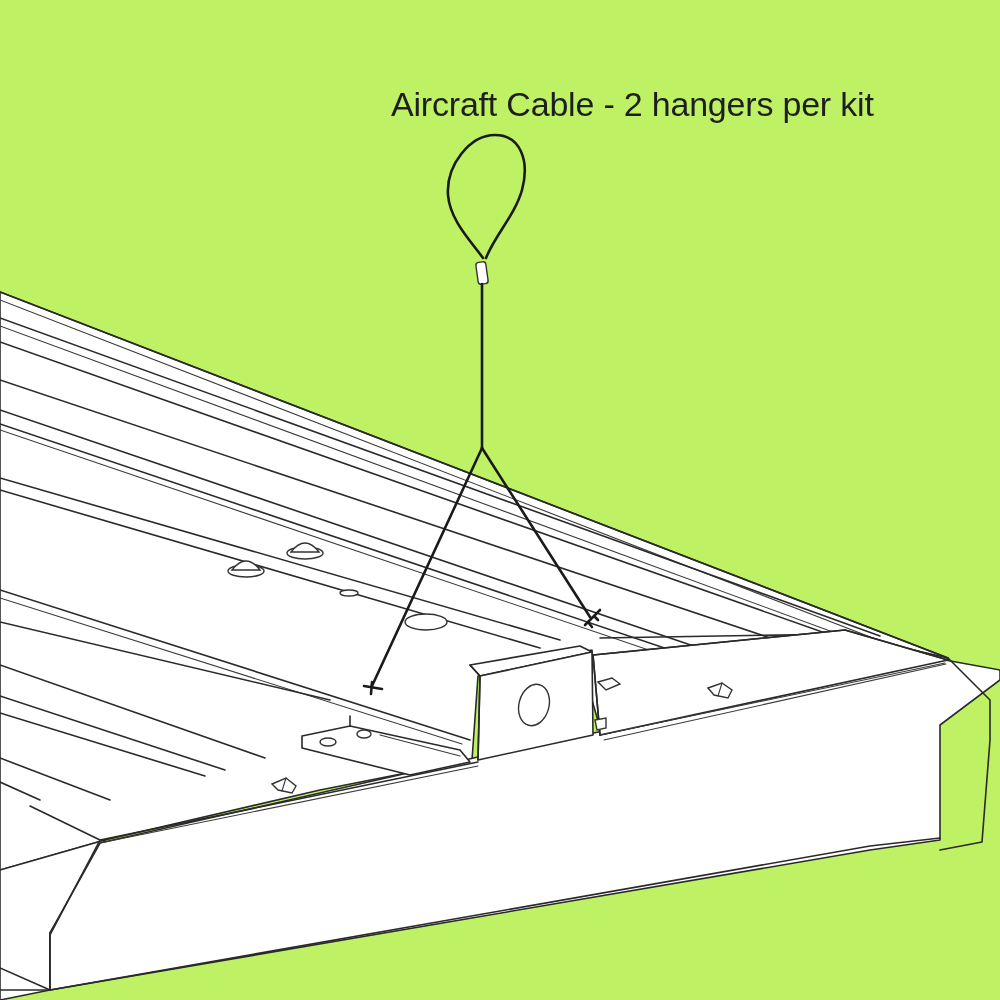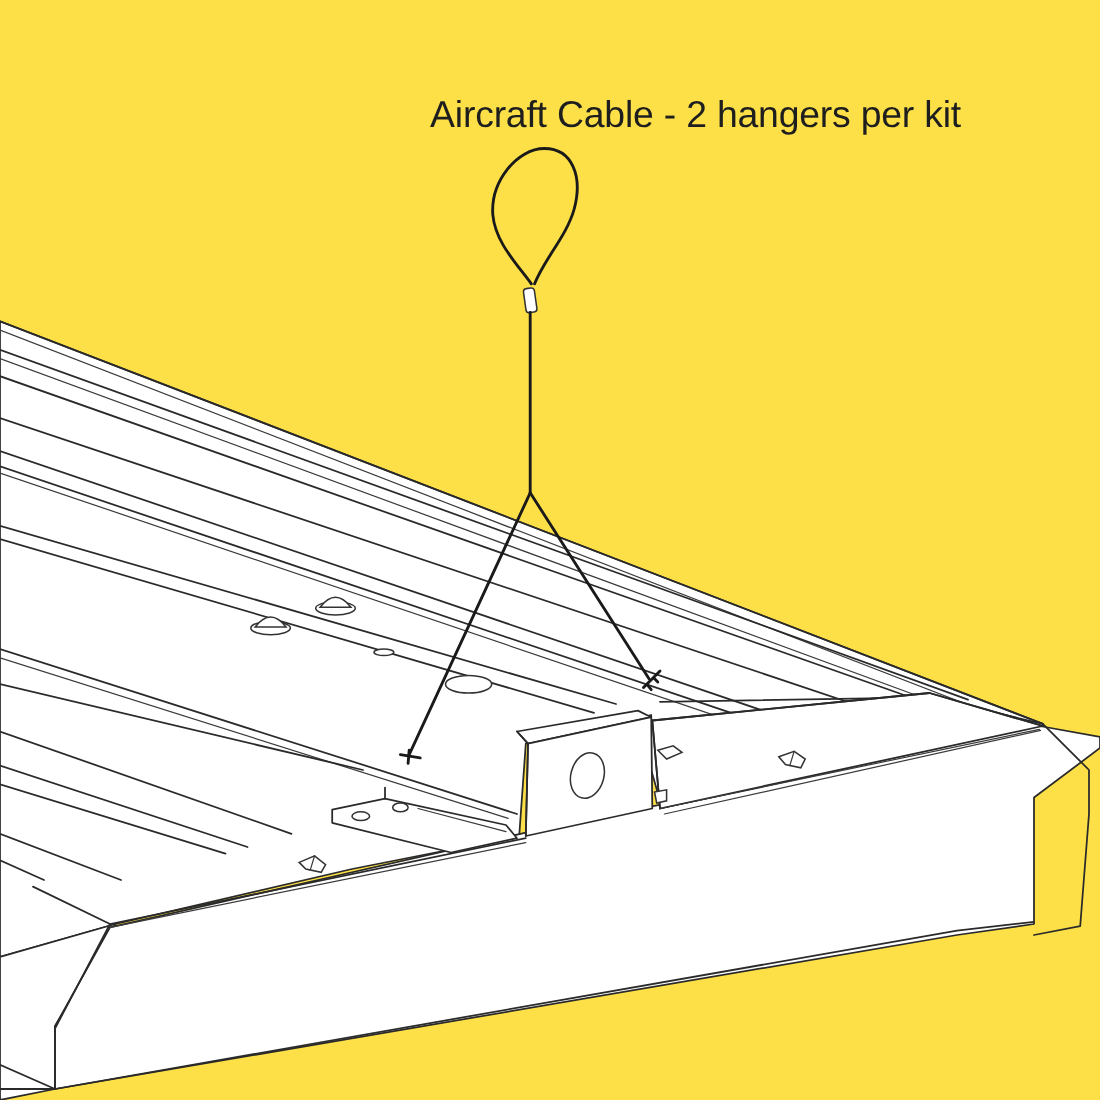--- a/index.html
+++ b/index.html
@@ -7,21 +7,21 @@
       padding: 0;
       width: 1000px;
       height: 1000px;
       overflow: hidden;
       background: #e9ecec;
     }
     .canvas {
       position: relative;
       width: 1000px;
       height: 1000px;
-      background: #fde047;
+      background: #bef264;
     }
     .caption {
       position: absolute;
       left: 391px;
       top: 84px;
       font-family: "Liberation Sans", sans-serif;
       font-size: 34px;
       color: #1e1e1e;
       letter-spacing: -0.2px;
       white-space: nowrap;

